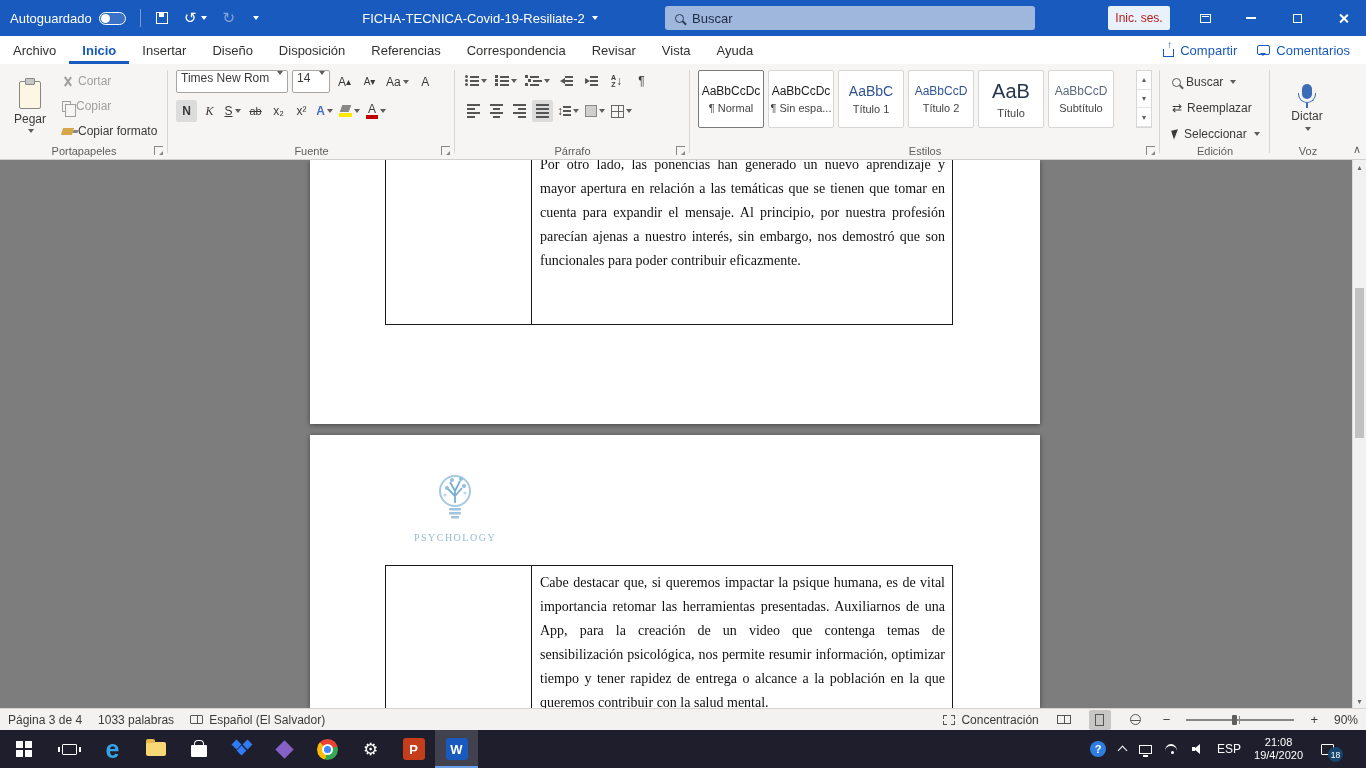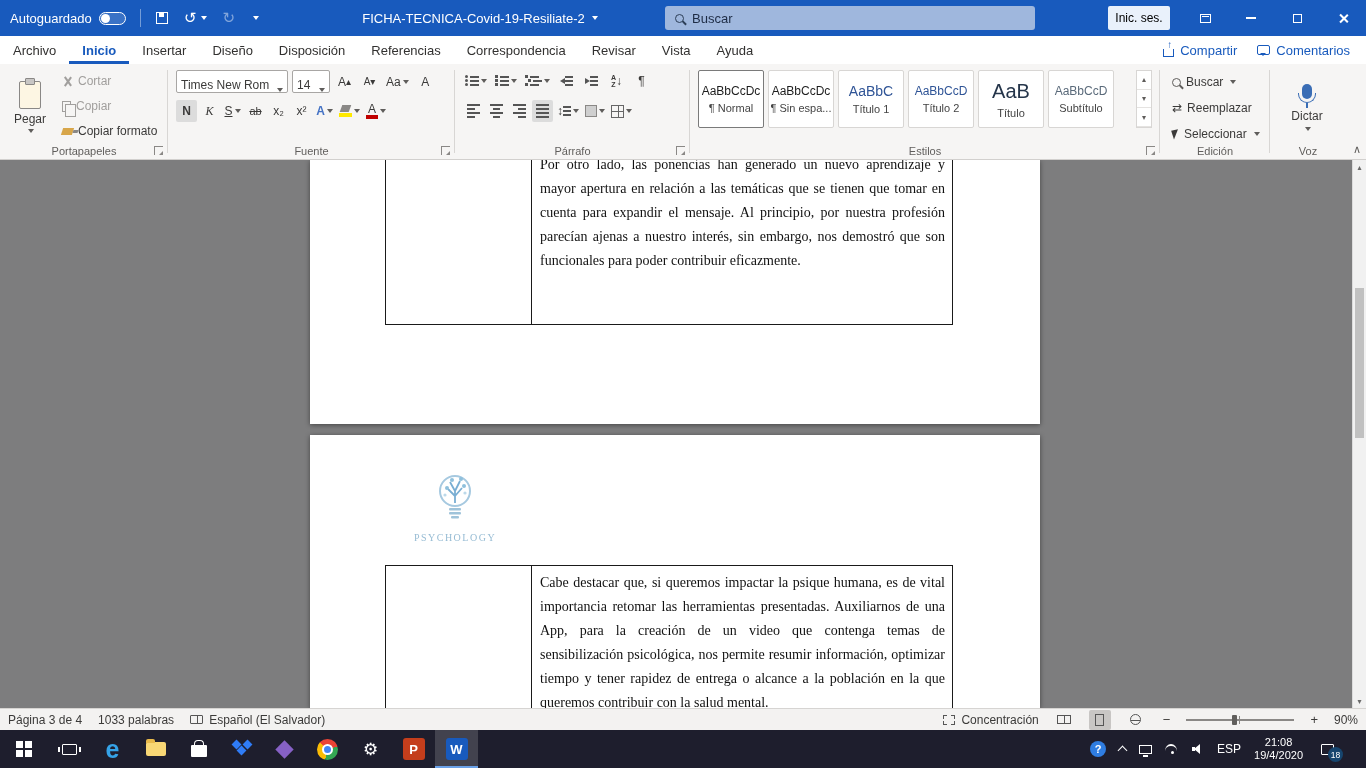--- a/index.html
+++ b/index.html
@@ -20,21 +20,21 @@
 .floppy{width:12px;height:12px;border:1.5px solid #fff;position:relative;display:inline-block}
 .floppy::after{content:"";position:absolute;left:2px;top:0;width:5px;height:4px;background:#fff}
 .caret{width:0;height:0;border-left:3px solid transparent;border-right:3px solid transparent;border-top:4px solid #fff;display:inline-block;margin-left:2px}
 .caret.dark{border-top-color:#5f5d5b}
 .doc-title{position:absolute;left:340px;top:0;width:280px;height:36px;display:flex;align-items:center;justify-content:center;gap:5px;white-space:nowrap}
 .tb-search{position:absolute;left:665px;top:6px;width:370px;height:24px;background:#9fb7dd;border-radius:3px;display:flex;align-items:center;gap:8px;padding-left:10px;color:#1e2c45}
 .mag{width:9px;height:9px;border:1.5px solid #fff;border-radius:50%;position:relative;display:inline-block;flex:none}
 .mag::after{content:"";position:absolute;width:5px;height:1.5px;background:#fff;transform:rotate(45deg);right:-4px;bottom:-2px}
 .mag.dark{border-color:#2c3e57}.mag.dark::after{background:#2c3e57}
 .mag.gray{border-color:#5f5d5b}.mag.gray::after{background:#5f5d5b}
-.signin{position:absolute;right:196px;top:6px;width:62px;height:24px;background:#e9f1fb;color:#000000;display:flex;align-items:center;justify-content:center;font-size:12px;border-radius:2px}
+.signin{position:absolute;right:196px;top:6px;width:62px;height:24px;background:#e9f1fb;color:#b91c1c;display:flex;align-items:center;justify-content:center;font-size:12px;border-radius:2px}
 .wc{position:absolute;top:0;width:46px;height:36px;display:flex;align-items:center;justify-content:center}
 .rdo{right:138px}.minb{right:92px}.maxb{right:46px}.closeb{right:0}
 .min-ic{width:10px;height:1.5px;background:#fff;display:inline-block}
 .max-ic{width:9px;height:9px;border:1.5px solid #fff;display:inline-block}
 .x-ic{position:relative;width:11px;height:11px;display:inline-block}
 .x-ic::before,.x-ic::after{content:"";position:absolute;left:5px;top:0;width:1.5px;height:11px;background:#fff}
 .x-ic::before{transform:rotate(45deg)}.x-ic::after{transform:rotate(-45deg)}
 .rdo-ic{width:11px;height:9px;border:1.5px solid #fff;position:relative;display:inline-block}
 .rdo-ic::after{content:"";position:absolute;left:1px;top:1px;width:7px;height:1.5px;background:#fff}
 
@@ -70,21 +70,21 @@
 .sbtn.dim{color:#a19f9d}
 .scis{position:relative;width:11px;height:11px;display:inline-block}
 .scis::before,.scis::after{content:"";position:absolute;left:5px;top:0;width:1.5px;height:11px;background:#a19f9d}
 .scis::before{transform:rotate(35deg)}.scis::after{transform:rotate(-35deg)}
 .copy-ic{width:9px;height:11px;border:1.2px solid #a19f9d;position:relative;display:inline-block}
 .copy-ic::after{content:"";position:absolute;left:2px;top:2px;width:9px;height:11px;border:1.2px solid #a19f9d;background:#f6f5f4}
 .brush-ic{width:11px;height:7px;background:#d8a64a;transform:skewX(-18deg);display:inline-block;position:relative}
 .brush-ic::after{content:"";position:absolute;right:-5px;top:2px;width:5px;height:3px;background:#8a8886}
 .font-row1{position:absolute;left:8px;top:6px;display:flex;align-items:center;gap:4px}
 .font-row2{position:absolute;left:8px;top:36px;display:flex;align-items:center;gap:2px}
-.combo{height:23px;background:#fff;border:1px solid #a8a6a4;display:flex;align-items:flex-end;justify-content:space-between;padding:0 4px;border-radius:2px}
+.combo{height:23px;background:#fff;border:1px solid #a8a6a4;display:flex;align-items:flex-start;justify-content:space-between;padding:0 4px;border-radius:2px}
 .fname{width:112px}.fsize{width:38px}
 .sq{min-width:21px;height:22px;display:flex;align-items:center;justify-content:center;border-radius:2px;padding:0 2px}
 .sq.on{background:#dcdcdc}
 .b-bold{font-weight:700}
 .b-italic{font-style:italic;font-family:"Liberation Serif",serif}
 .b-under{text-decoration:underline}
 .b-strike{text-decoration:line-through;font-size:11px}
 .b-effects{color:#4472c4;font-weight:700}
 .hl-pen{display:flex;flex-direction:column;align-items:center;gap:1px}
 .hl-pen b{width:9px;height:7px;background:#8a8886;transform:skewX(-20deg)}

